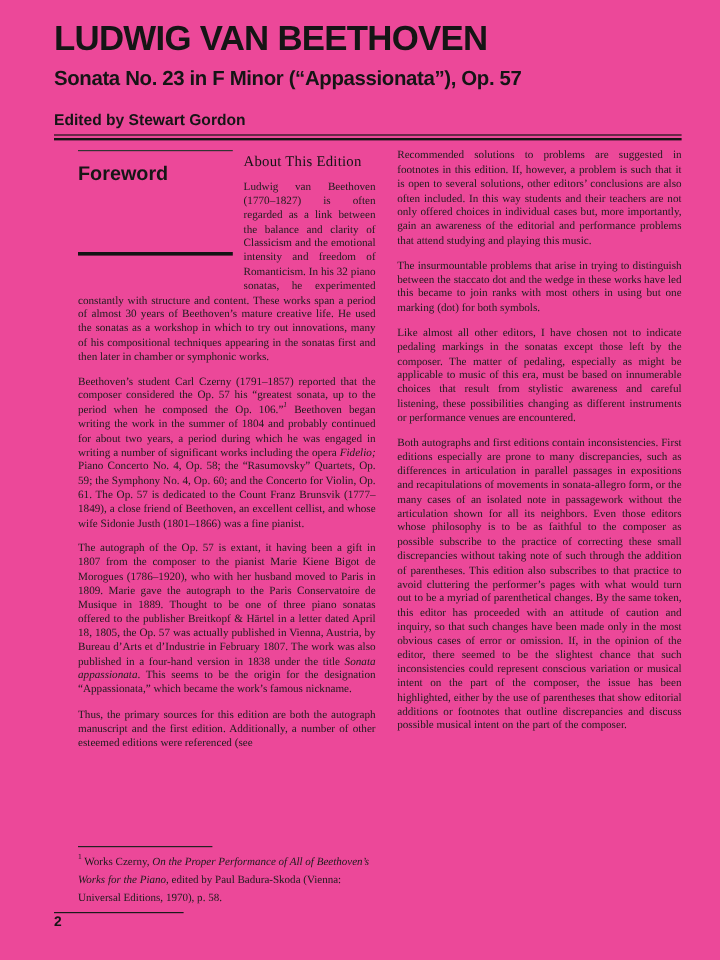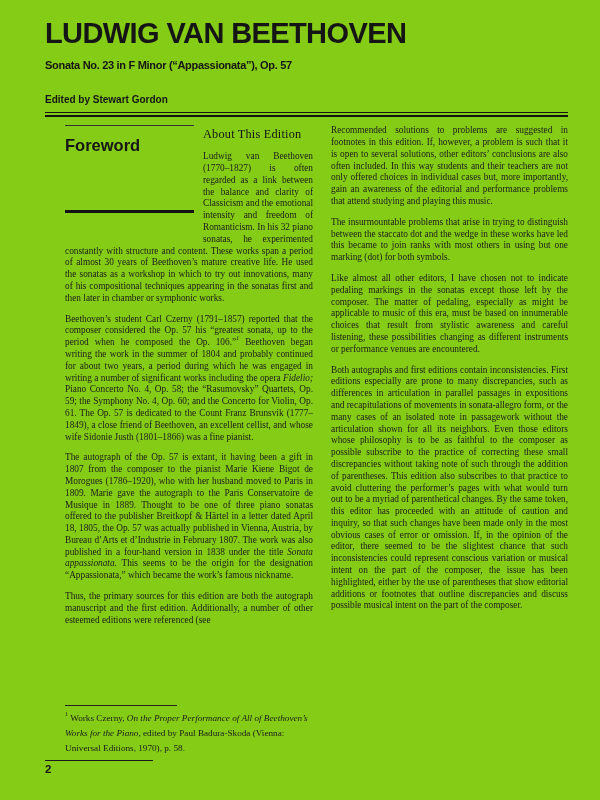--- a/index.html
+++ b/index.html
@@ -1,25 +1,25 @@
 <!DOCTYPE html>
 <html><head>
 <meta charset="utf-8">
 <style>
   html,body{margin:0;padding:0;background:#ffffff;}
-  .page{position:relative;width:600px;height:800px;background:#84cc16;color:#1b1b1b;overflow:hidden;
+  .page{position:relative;width:600px;height:800px;background:#ec4899;color:#1b1b1b;overflow:hidden;
         font-family:"Liberation Serif", serif;}
   .content{position:absolute;left:45px;top:18px;width:523px;}
 
   
   .title{font-family:"Liberation Sans", sans-serif;font-weight:bold;font-size:29px;line-height:31px;
          letter-spacing:-0.6px;color:#151515;}
-  .subtitle{font-family:"Liberation Sans", sans-serif;font-weight:bold;font-size:11px;line-height:21px;
+  .subtitle{font-family:"Liberation Sans", sans-serif;font-weight:bold;font-size:17px;line-height:21px;
             letter-spacing:-0.3px;margin-top:6px;color:#151515;}
-  .editor{font-family:"Liberation Sans", sans-serif;font-weight:bold;font-size:10px;line-height:15px;
+  .editor{font-family:"Liberation Sans", sans-serif;font-weight:bold;font-size:13px;line-height:15px;
           margin-top:16px;color:#151515;}
   .rule-double{margin-top:5px;height:2.2px;border-top:1.4px solid #141414;border-bottom:2.6px solid #141414;}
 
   
   .columns{display:flex;margin-top:8px;height:631px;overflow:hidden;}
   .col-left{width:248px;display:flex;flex-direction:column;margin-left:20px;}
   .col-gap{width:18px;flex:none;}
   .col-right{flex:1;}
 
   .body-text, .col-right{font-size:9.3px;line-height:11.8px;text-align:justify;color:#1c1c1c;}

